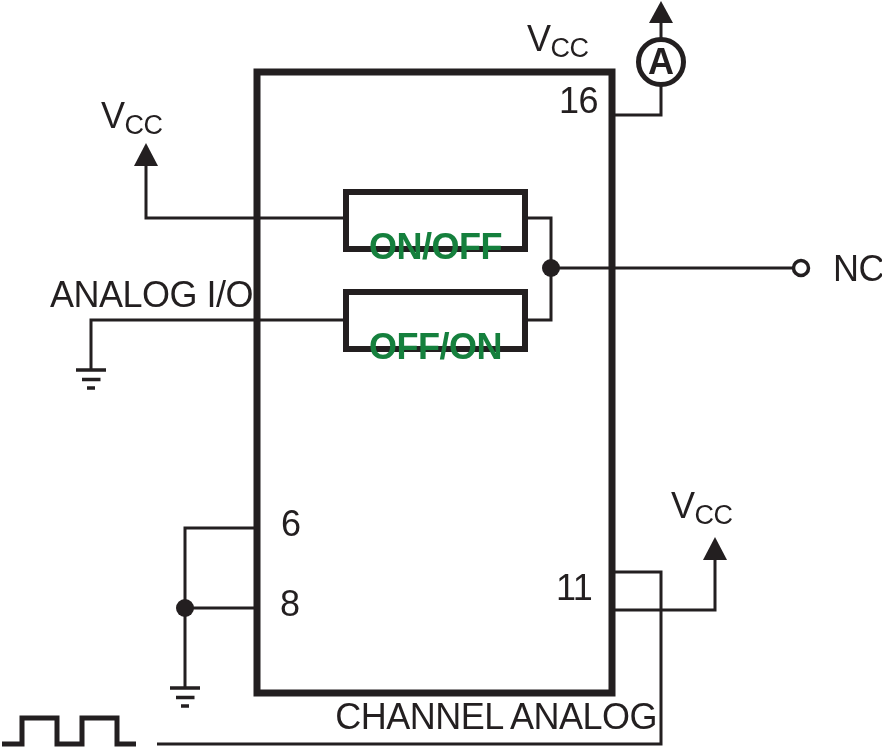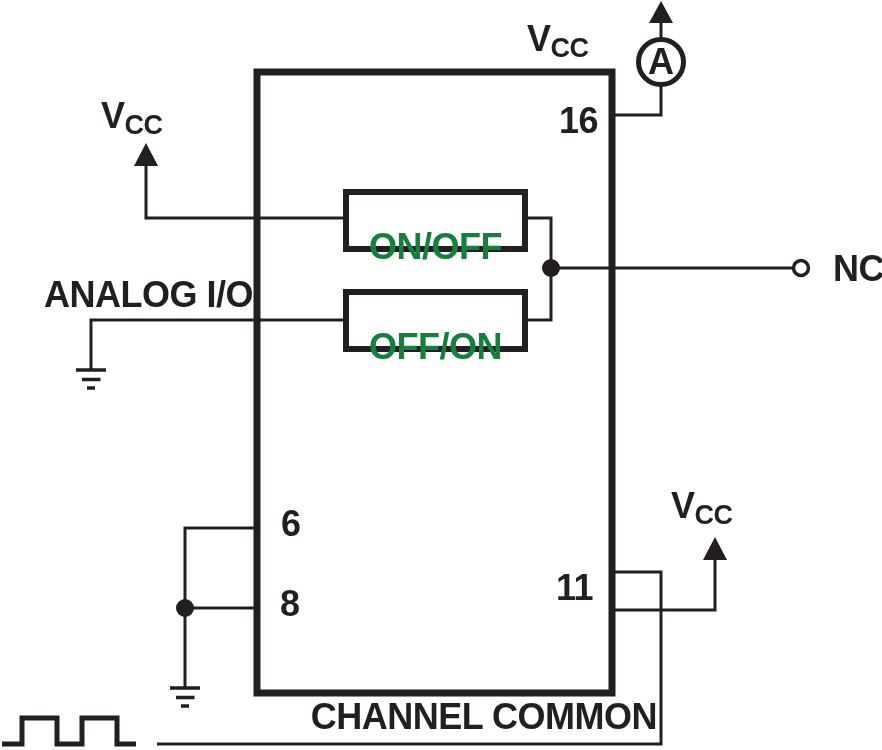--- a/index.html
+++ b/index.html
@@ -9,21 +9,21 @@
     background:#ffffff;
     font-family:"Liberation Sans", sans-serif;
     color:#231f20;
     overflow:hidden;
   }
   #schematic-svg{position:absolute;left:0;top:0;}
   .lbl{
     position:absolute;
     font-size:36px;
     line-height:36px;
-    font-weight:bold;
+    font-weight:normal;
     letter-spacing:-0.5px;
     white-space:nowrap;
     color:#231f20;
   }
   .vcc-sub{
     font-size:27px;
     vertical-align:-6px;
     letter-spacing:-0.5px;
   }
   .boxlbl{
@@ -86,27 +86,27 @@
 
     <path stroke-width="5" d="M2,744 H22 V718 H57 V744 H82 V718 H117 V744 H136"></path>
   </svg>
 
   <div class="lbl" style="left:101px;top:98px;"><span>V</span><span class="vcc-sub">CC</span></div>
 
   <div class="lbl" style="left:527px;top:21px;"><span>V</span><span class="vcc-sub">CC</span></div>
 
   <div class="lbl" style="left:671px;top:488px;"><span>V</span><span class="vcc-sub">CC</span></div>
 
-  <div class="lbl" style="left:559px;top:103px;">16</div>
+  <div class="lbl" style="left:559px;top:83px;">16</div>
   <div class="lbl" style="left:556px;top:570px;">11</div>
   <div class="lbl" style="left:281px;top:506px;">6</div>
   <div class="lbl" style="left:280px;top:586px;">8</div>
 
   <div class="boxlbl" style="left:343px;top:189px;width:185px;height:63px;">ON/OFF</div>
   <div class="boxlbl" style="left:343px;top:289px;width:185px;height:63px;border-radius:10px;">OFF/ON</div>
 
   <div class="lbl" style="left:833px;top:251px;">NC</div>
   <div class="lbl" style="right:629px;top:277px;">ANALOG I/O</div>
-  <div class="lbl" style="right:225px;top:699px;">CHANNEL COMMON</div>
+  <div class="lbl" style="right:225px;top:699px;">CHANNEL ANALOG</div>
 
   <div class="meterlbl" style="left:638px;top:40px;width:46px;height:44px;">A</div>
 
 </div>
 
 </body></html>

